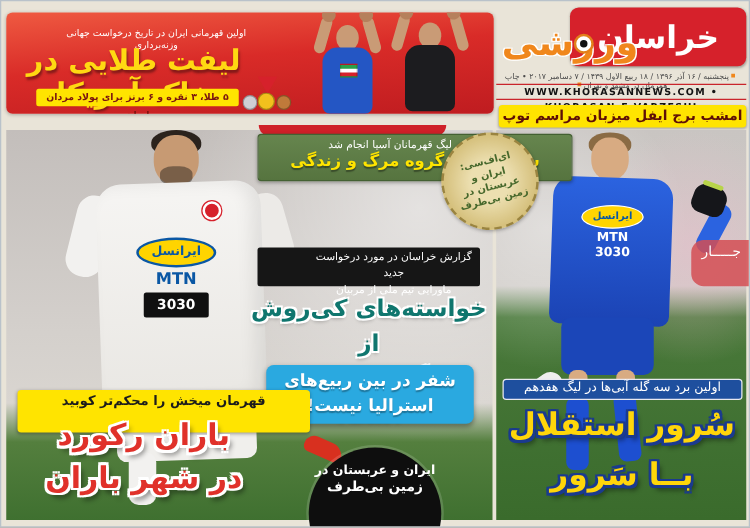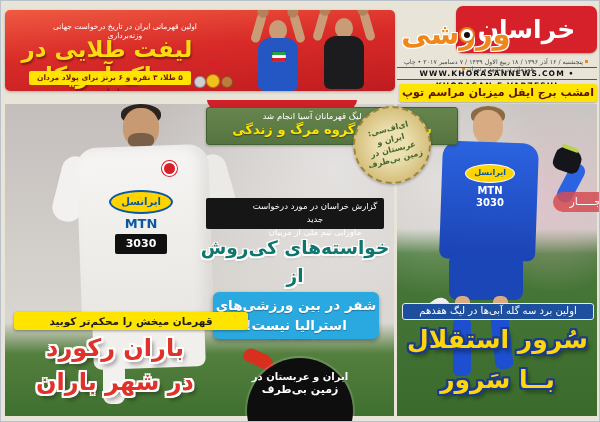--- a/index.html
+++ b/index.html
@@ -144,36 +144,36 @@
     padding:4px 2px; text-align:center; direction:rtl; color:#fff; font-weight:bold; font-size:13.5px;
     line-height:1.45; box-shadow:0 2px 4px rgba(0,0,0,.35);
     text-shadow:0 1px 1px rgba(0,0,0,.3); }
   .afc-circle { left:246px; top:357px; width:106px; height:106px; background:#0e0e0e; border-radius:50%;
     z-index:6; text-align:center; direction:rtl; color:#fff; padding-top:9px; box-shadow:0 0 0 2px rgba(255,255,255,.15); }
   .afc-l1 { font-size:13px; font-weight:bold; direction:ltr; }
   .afc-l2 { font-size:10px; font-weight:bold; margin-top:4px; }
   .afc-l3 { font-size:11px; font-weight:bold; margin-top:1px; }
 
   
-  .left-kicker { left:13px; top:311px; width:234px; height:18px; background:#ffe400; border-radius:3px; z-index:4;
+  .left-kicker { left:13px; top:311px; width:234px; height:34px; background:#ffe400; border-radius:3px; z-index:4;
     text-align:center; line-height:18px; direction:rtl; color:#1c1c1c; font-weight:bold; font-size:10.5px;
     box-shadow:0 1px 3px rgba(0,0,0,.35); }
   .left-headline { left:2px; top:330px; width:224px; z-index:4; text-align:center; direction:rtl;
     color:#e0312a; font-weight:bold; font-size:24px; line-height:1.42;
     text-shadow:-2px -2px 0 #fff,2px -2px 0 #fff,-2px 2px 0 #fff,2px 2px 0 #fff,0 -2px 0 #fff,0 2px 0 #fff,-2px 0 0 #fff,2px 0 0 #fff,3px 4px 4px rgba(0,0,0,.45); }
 
   
   .right-kicker { left:401px; top:302px; width:192px; height:17px; background:#1e4f9e; border:1px solid #e8e8f0;
     border-radius:3px; z-index:4; text-align:center; line-height:14px; direction:rtl; color:#fff; font-size:10px; }
   .right-headline { left:397px; top:319px; width:199px; z-index:4; text-align:center; direction:rtl;
     color:#ffd60a; font-weight:bold; font-size:25px; line-height:1.58;
     text-shadow:-2px -2px 0 #1a3a8f,2px -2px 0 #1a3a8f,-2px 2px 0 #1a3a8f,2px 2px 0 #1a3a8f,0 -2px 0 #1a3a8f,0 2px 0 #1a3a8f,-2px 0 0 #1a3a8f,2px 0 0 #1a3a8f,3px 4px 4px rgba(0,0,0,.45); }
 
-  .watermark { left:552px; top:191px; width:48px; height:20px; background:rgba(211,77,84,.85);
-    border-radius:10px 0 0 10px; z-index:8; color:#fff; text-align:right; line-height:20px;
+  .watermark { left:552px; top:191px; width:48px; height:37px; background:rgba(211,77,84,.85);
+    border-radius:10px 0 0 10px; z-index:8; color:#fff; text-align:center; line-height:20px;
     font-size:11px; direction:rtl; }
 </style>
 </head>
 <body>
 
 <div id="page">
 
   <div class="abs wl-banner">
     <div class="abs wl-kicker">اولین قهرمانی ایران در تاریخ درخواست جهانی وزنه‌برداری</div>
     <div class="abs wl-headline">لیفت طلایی در خاک آمریکا</div>
@@ -254,21 +254,21 @@
   </div>
   <div class="abs black-box">
     <div>گزارش خراسان در مورد درخواست جدید</div>
     <div>ماورایی تیم ملی از مربیان</div>
   </div>
   <div class="abs orange-head">
     <div>خواسته‌های کی‌روش از</div>
     <div>باشگاه‌ها ماورایی است!</div>
   </div>
   <div class="abs blue-box">
-    <div>شفر در بین ورزشی‌های</div>
+    <div>شفر در بین ربیع‌های</div>
     <div>استرالیا نیست!</div>
   </div>
   <div class="abs afc-circle">
     <div class="afc-l2">ایران و عربستان در</div>
     <div class="afc-l3">زمین بی‌طرف</div>
   </div>
 
   <div class="abs left-kicker">قهرمان میخش را محکم‌تر کوبید</div>
   <div class="abs left-headline">
     <div>باران رکورد</div>

